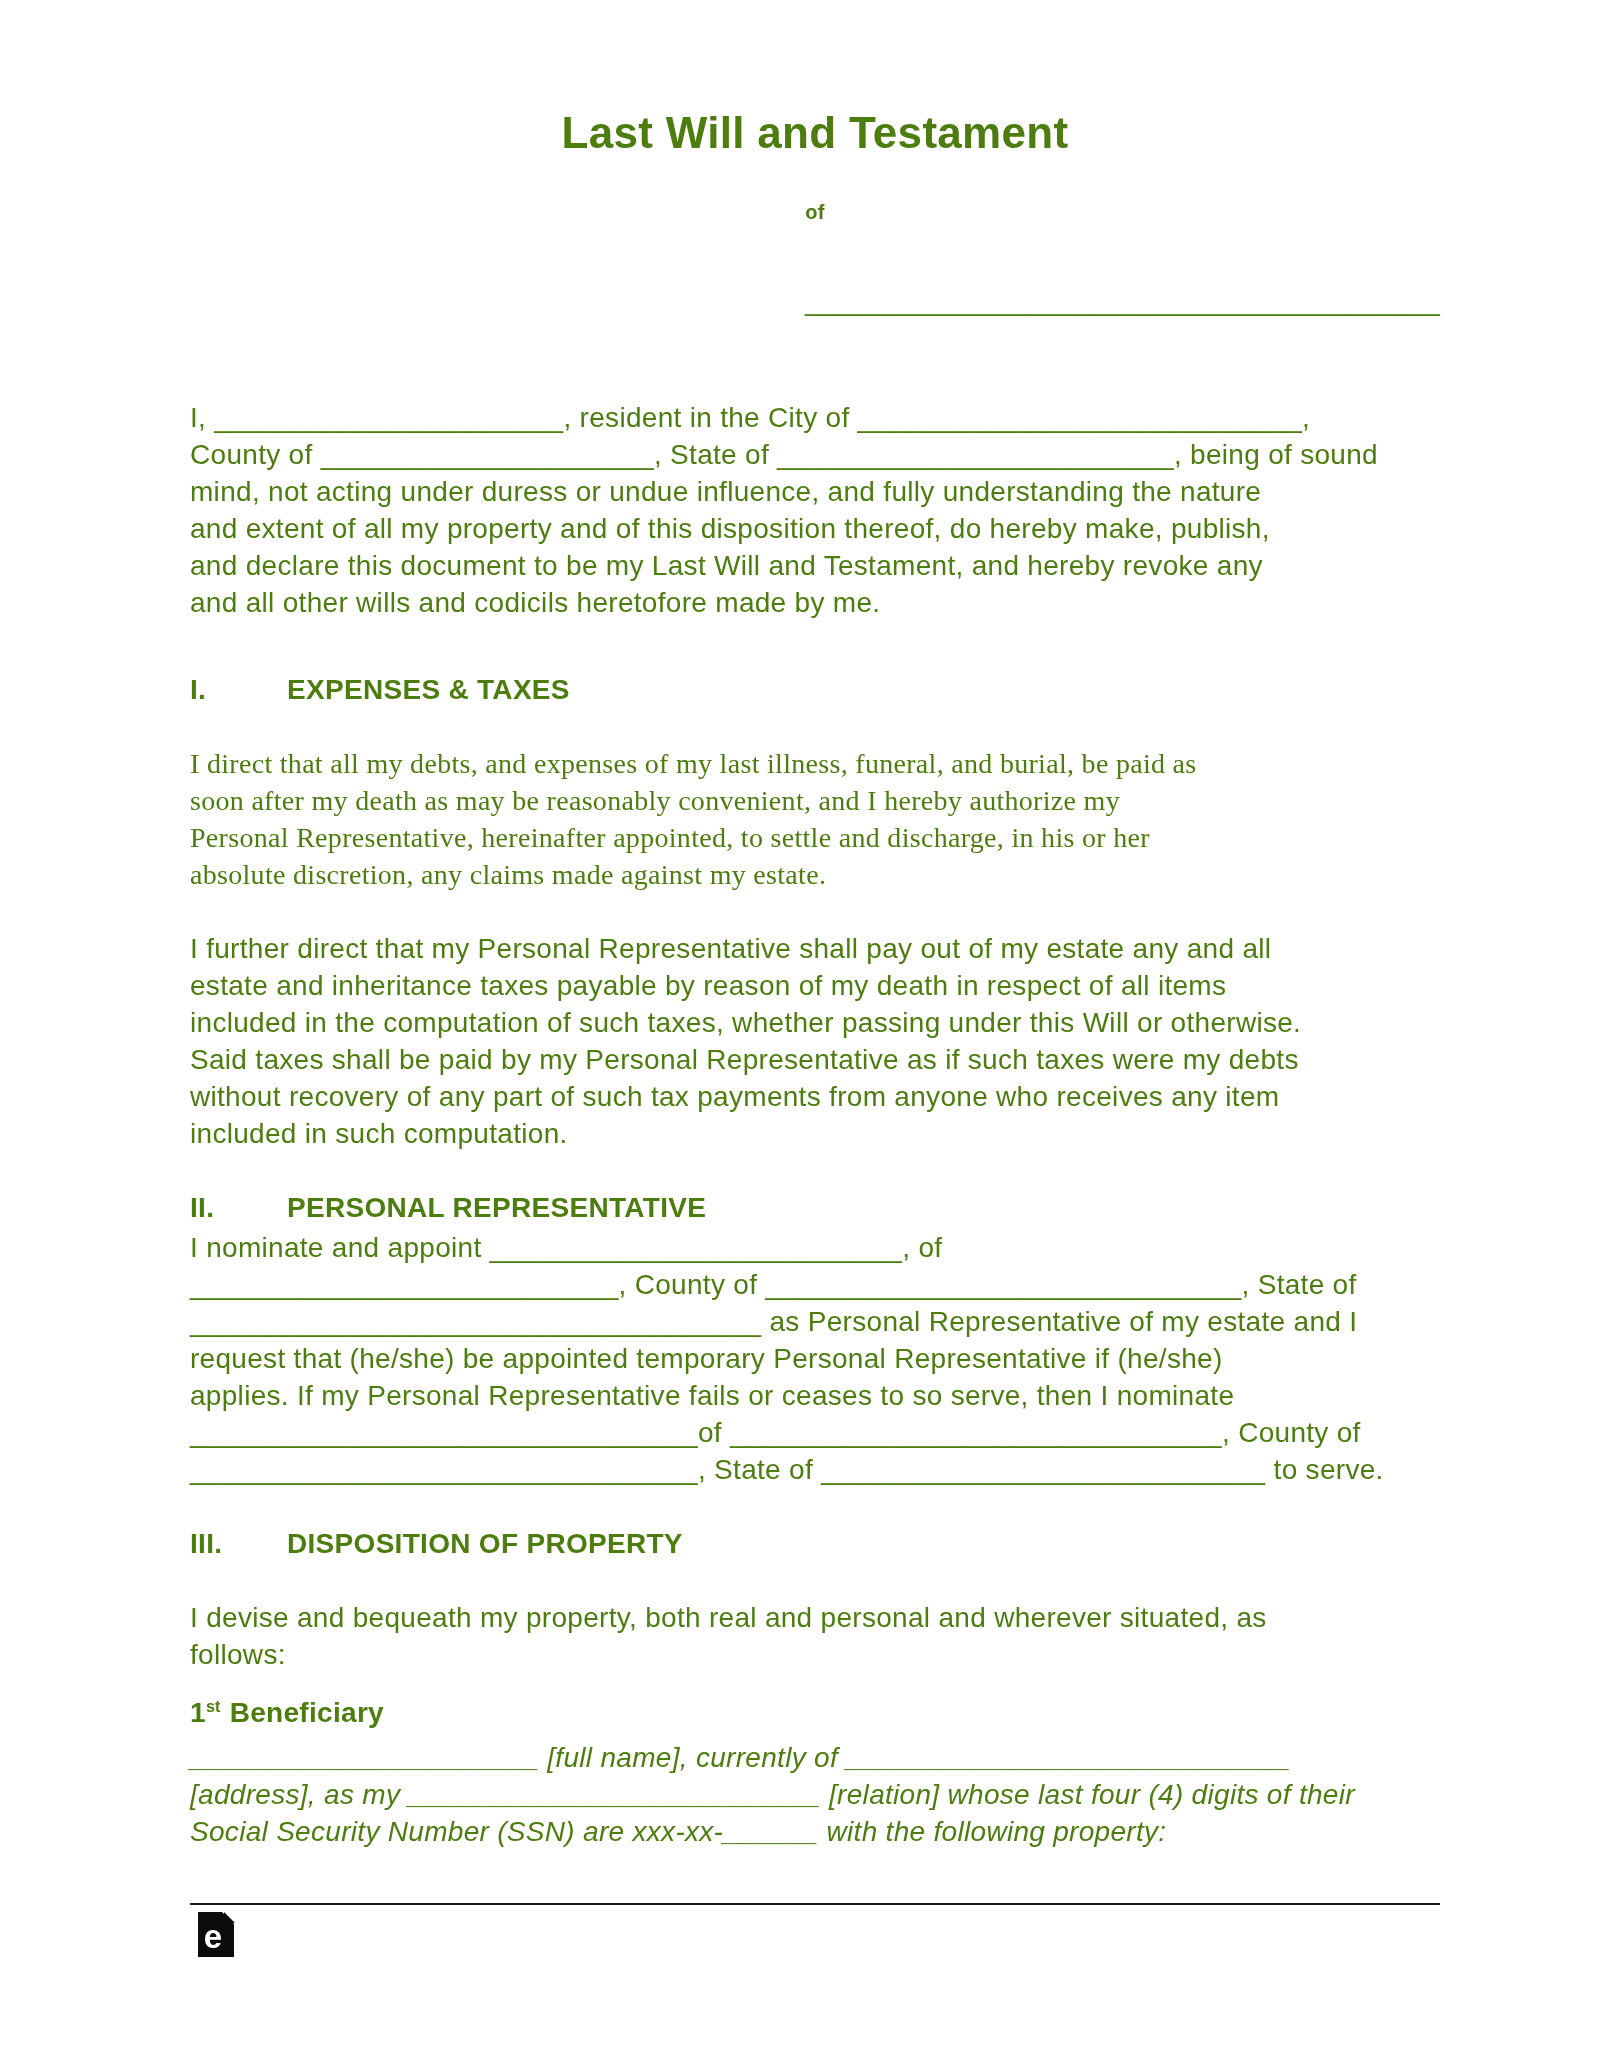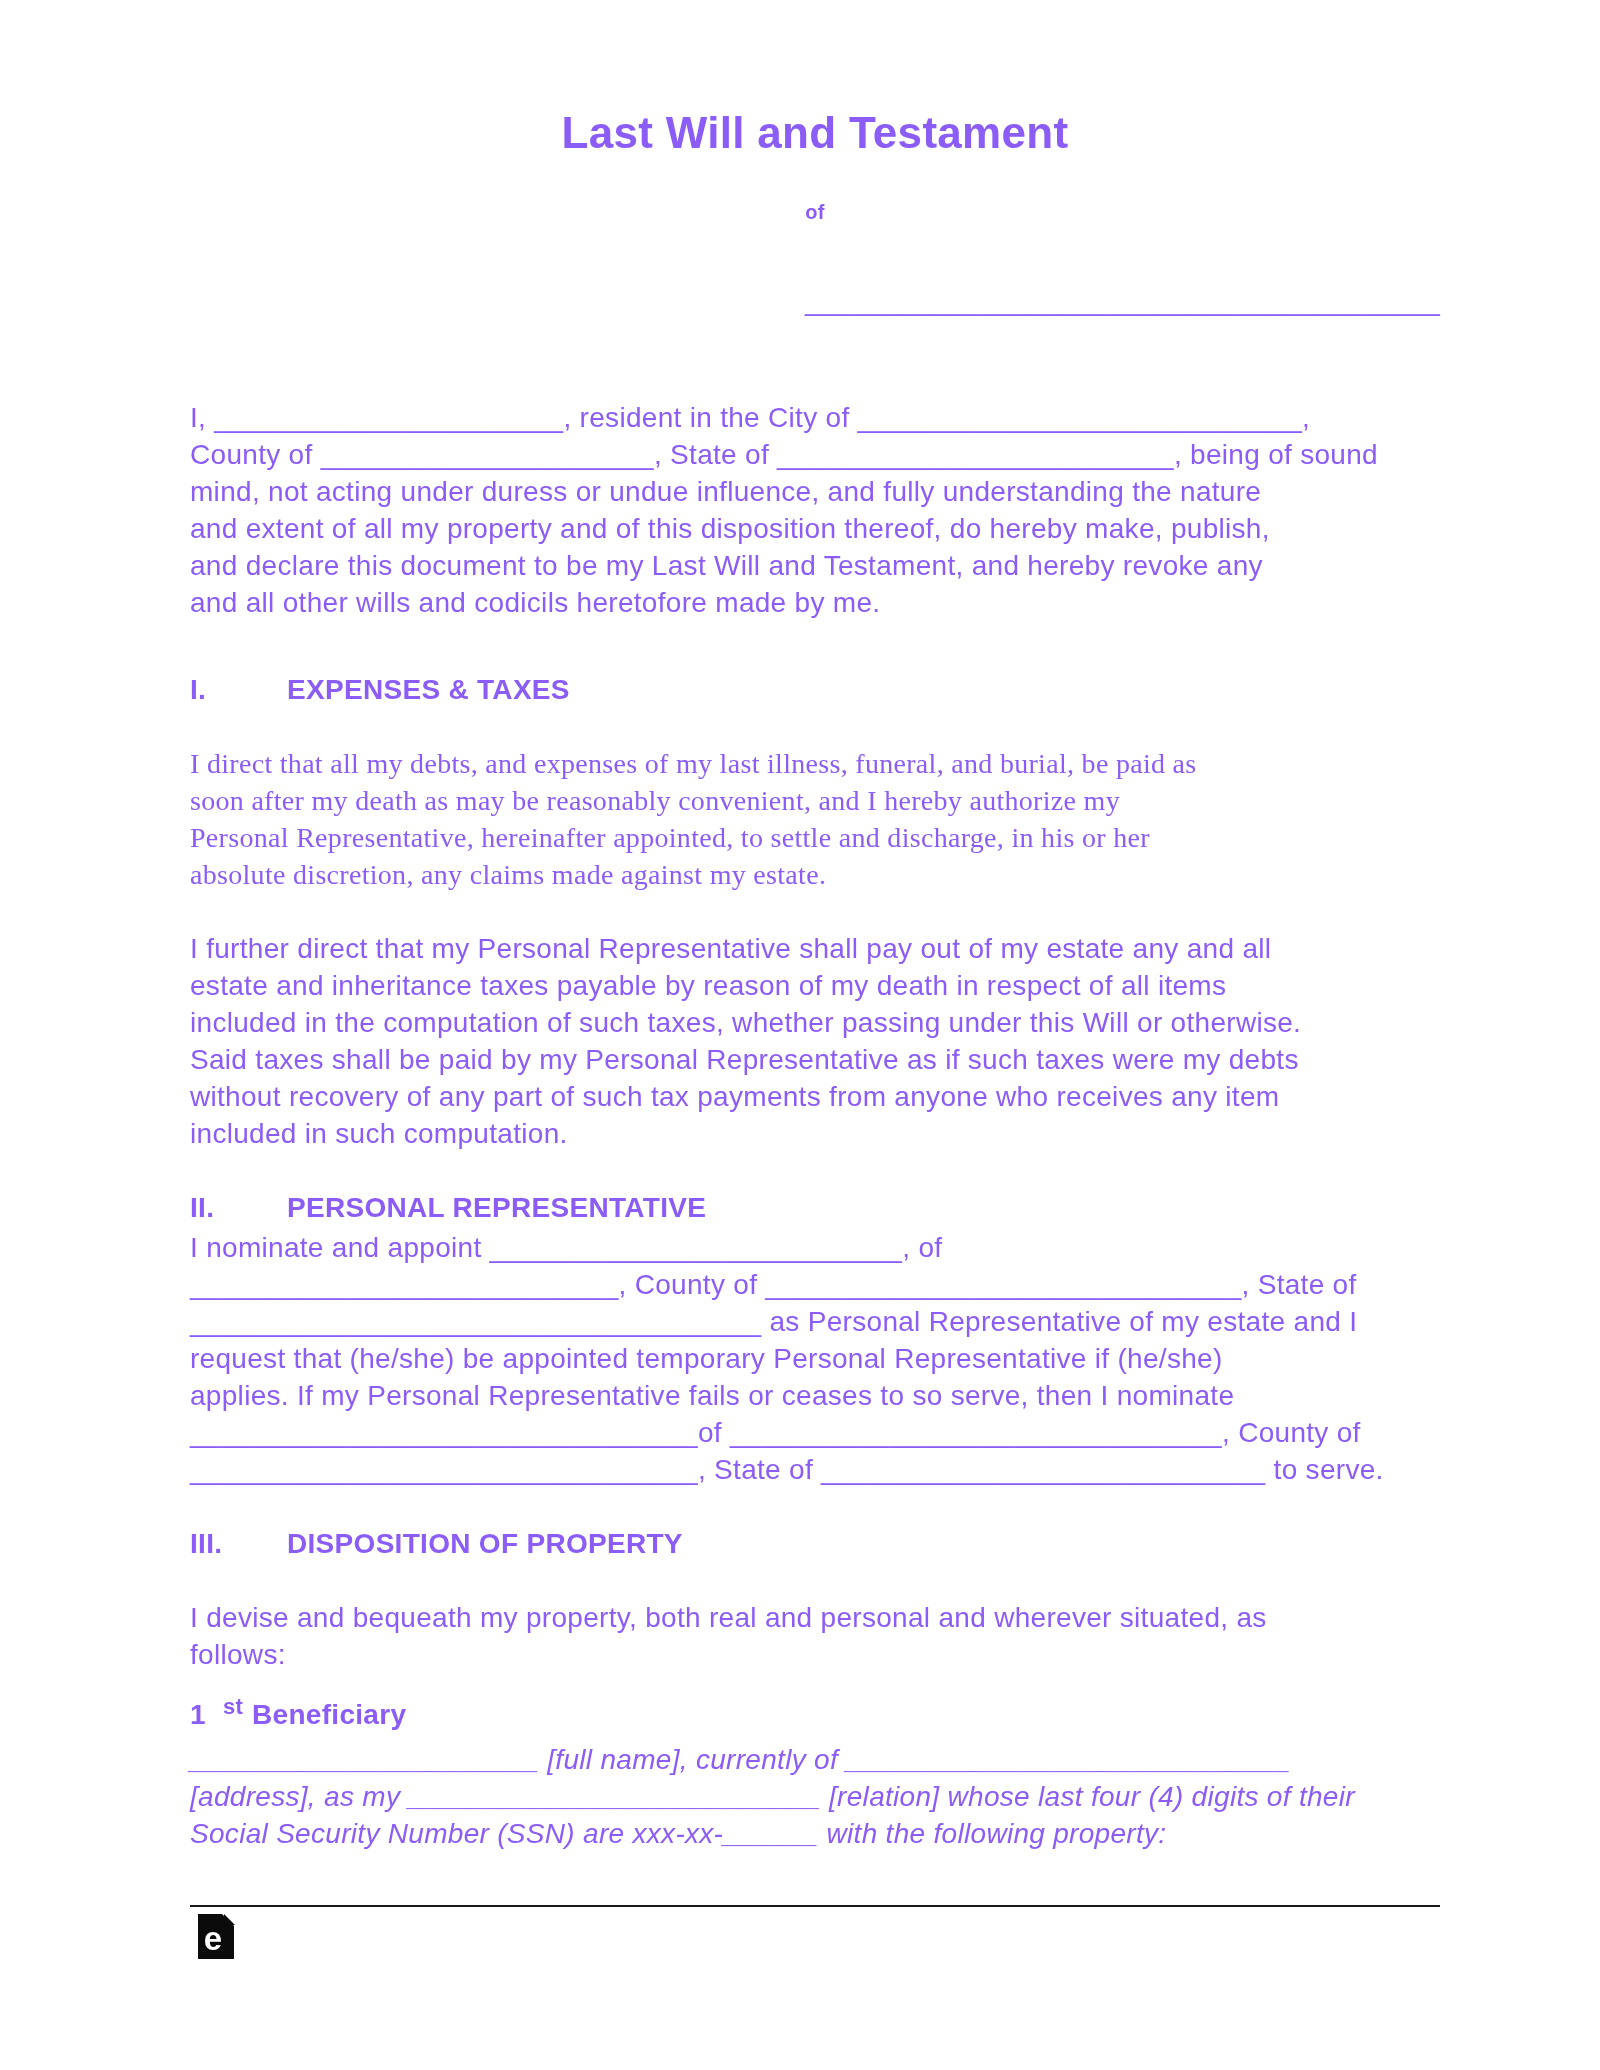--- a/index.html
+++ b/index.html
@@ -2,21 +2,21 @@
 <html><head>
 <meta charset="utf-8">
 <style>
   html, body { margin: 0; padding: 0; background: #ffffff; }
   .page {
     position: relative;
     width: 1600px;
     height: 2070px;
     box-sizing: border-box;
     background: #ffffff;
-    color: #8b5cf6;
+    color: #4d7c0f;
     padding: 108px 160px 0 190px;
     font-family: "Liberation Sans", sans-serif;
     font-size: 28px;
     line-height: 37px;
     letter-spacing: 0.3px;
     overflow: hidden;
   }
   .title {
     text-align: center;
     font-size: 44px;
@@ -42,21 +42,21 @@
     font-weight: bold;
     margin-top: 37px;
   }
   .heading .numeral { width: 97px; flex: 0 0 97px; }
   .heading-1 { margin-top: 50px; }
   .para-a { margin-top: 37px; font-family: Liberation Serif, serif; }
   .para-b { margin-top: 37px; }
   .para-ii { margin-top: 3px; }
   .para-iii { margin-top: 37px; }
   .ben-heading { font-weight: bold; margin-top: 15px; }
-  .ben-heading sup { font-size: 22px; margin-left: 17px; }
+  .ben-heading sup { font-size: 16px; }
   .ben-label { margin-left: 9px; }
   .ben-para { margin-top: 8px; font-style: italic; }
   .footer-rule {
     margin-top: 53px;
     width: 100%;
     border-top: 2px solid #1a1a1a;
   }
   .logo {
     margin-top: 7px;
     margin-left: 8px;

